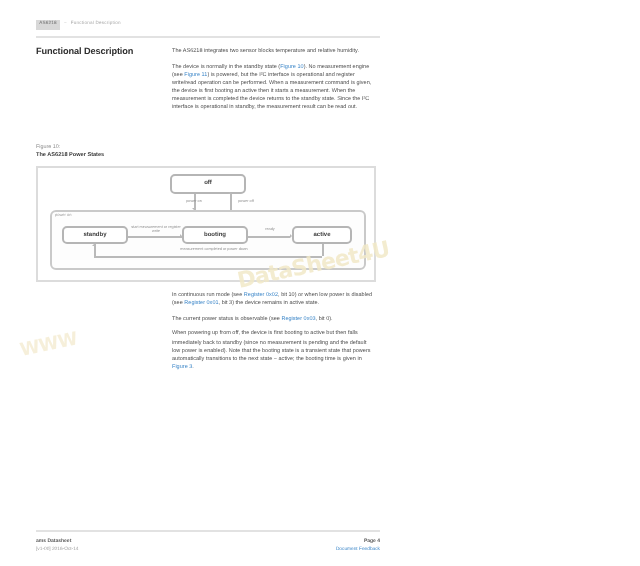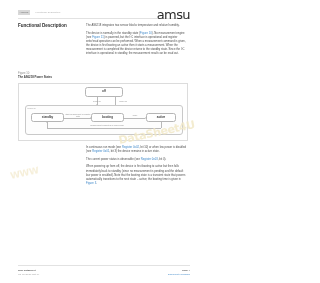--- a/index.html
+++ b/index.html
@@ -334,23 +334,20 @@
 
   <div class="header">
     <div class="breadcrumb">
       <span class="bc-chip">AS6218</span>
       <span class="bc-sep">−</span>
       <span class="bc-text">Functional Description</span>
     </div>
   </div>
   <div class="header-rule"></div>
 
-  <div class="logo">
-    <span>ams</span><span class="tail">u</span>
-  </div>
 
   <div class="section-title">Functional Description</div>
 
   <div class="body-col">
     <p class="para">The AS6218 integrates two sensor blocks temperature and relative humidity.</p>
     <p class="para">The device is normally in the standby state (<a class="reflink" href="#">Figure 10</a>). No measurement engine (see <a class="reflink" href="#">Figure 11</a>) is powered, but the I²C interface is operational and register write/read operation can be performed. When a measurement command is given, the device is first booting an active then it starts a measurement. When the measurement is completed the device returns to the standby state. Since the I²C interface is operational in standby, the measurement result can be read out.</p>
   </div>
 
   <div class="fig-caption">
     <p class="fig-num">Figure 10:</p>

